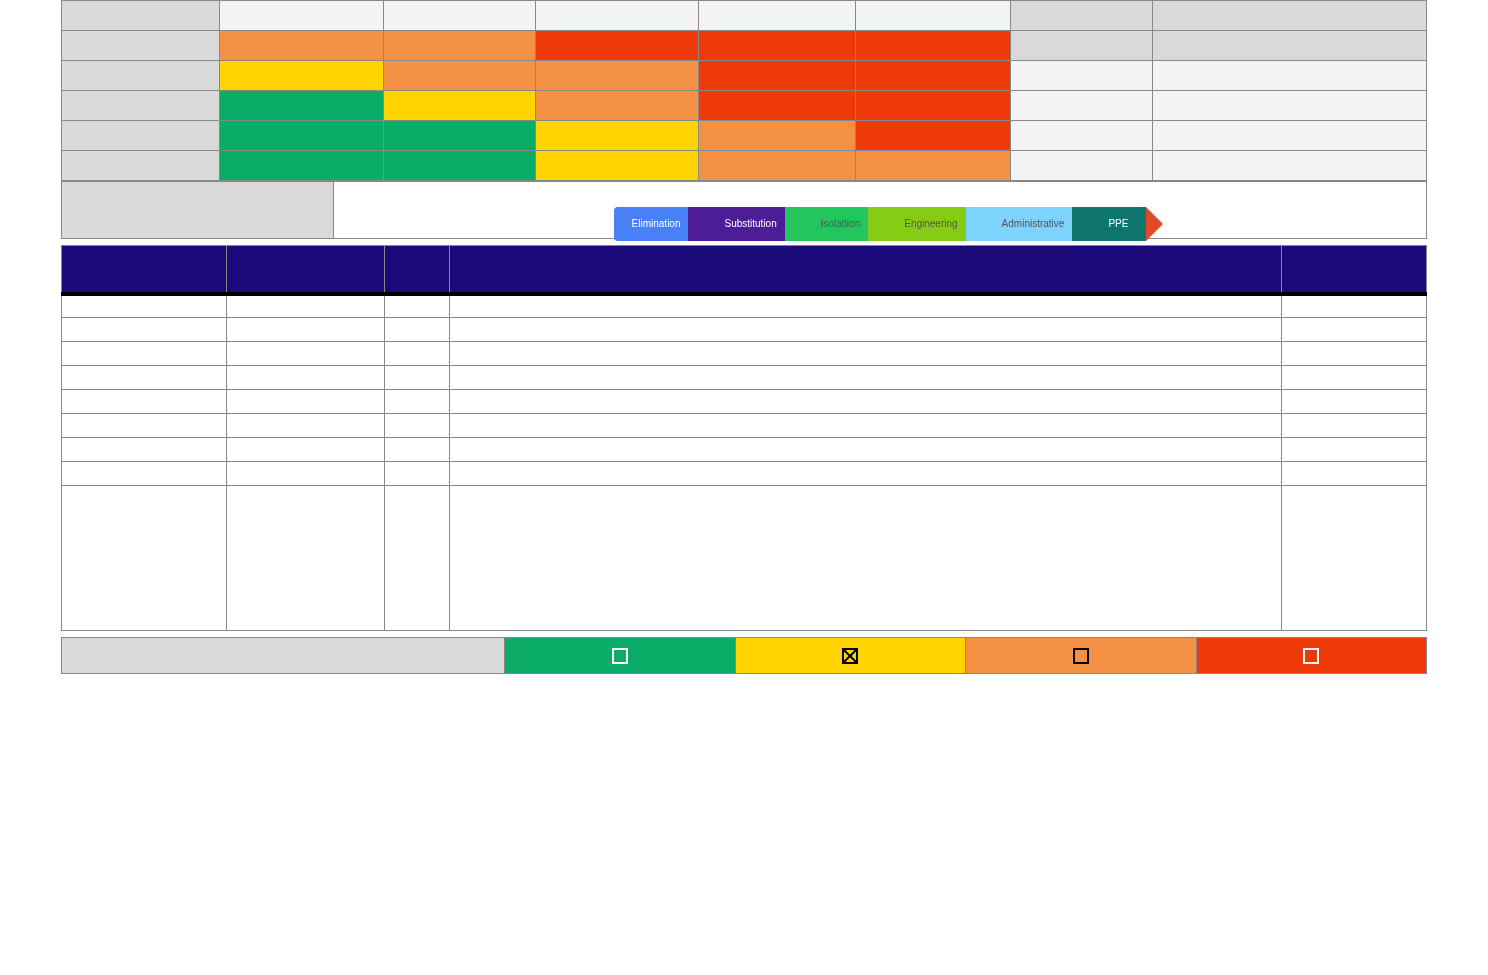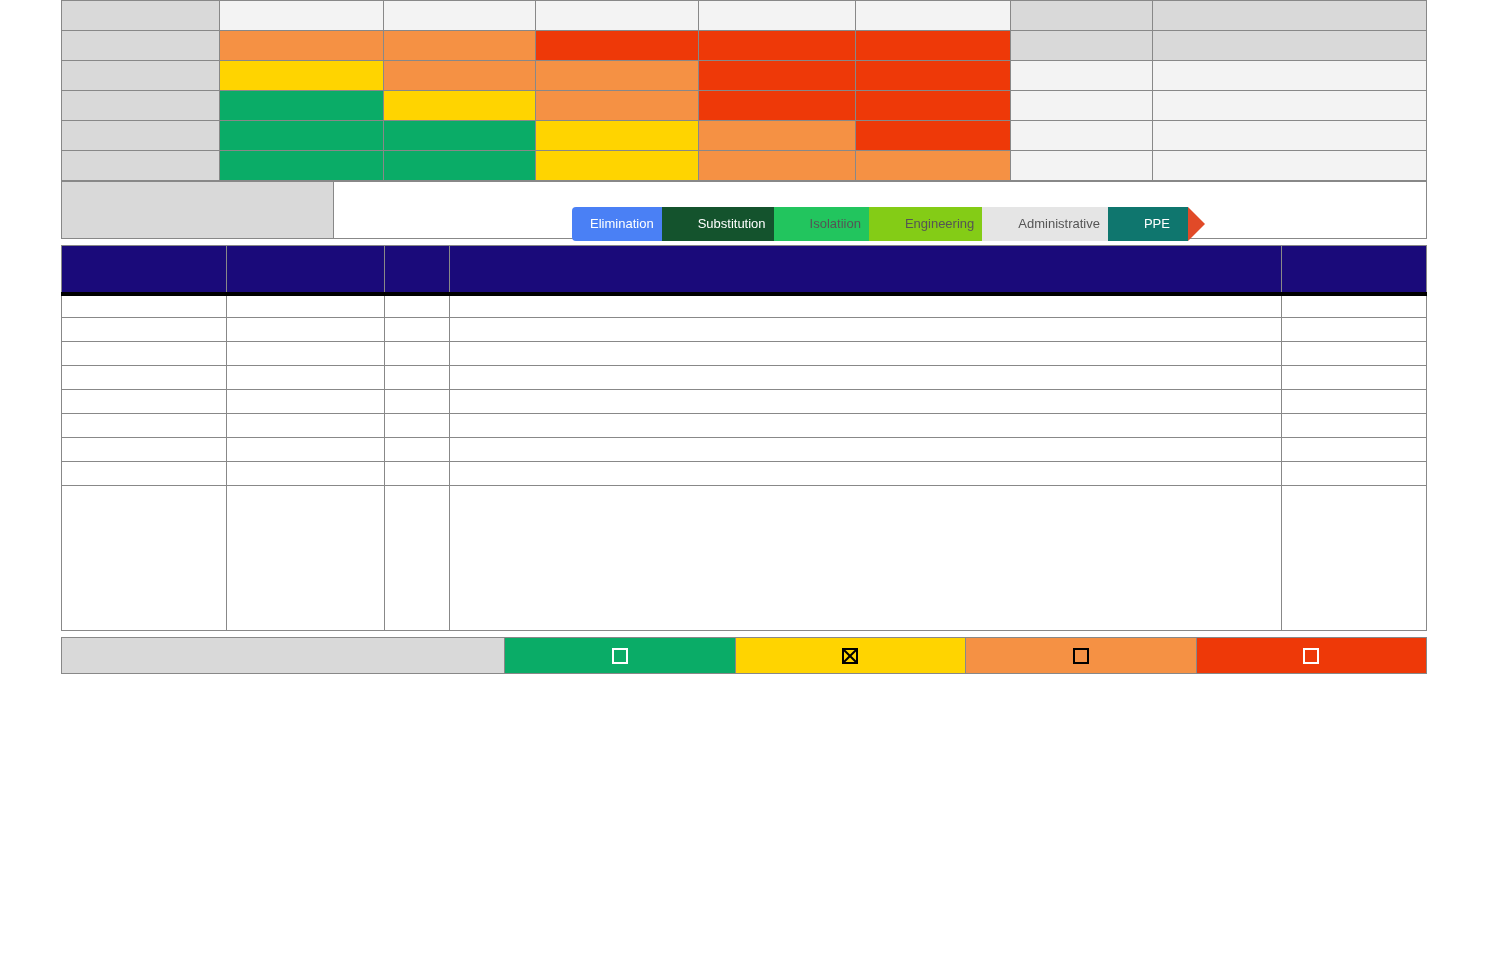--- a/index.html
+++ b/index.html
@@ -49,46 +49,46 @@
     justify-content: center;
     align-items: center;
     height: 44px;
   }
   .chev {
     position: relative;
     height: 34px;
     line-height: 34px;
     padding: 0 18px 0 36px;
     color: #fff;
-    font-size: 13px;
+    font-size: 10px;
     margin-left: -10px;
     margin-top: 28px;
   }
   .chev:first-child { margin-left: 0; border-radius: 4px 0 0 4px; padding-left:18px;}
   .chev::after {
     content: "";
     position: absolute;
     right: -17px;
     top: 0;
     width: 0;
     height: 0;
     border-top: 17px solid transparent;
     border-bottom: 17px solid transparent;
     border-left: 17px solid currentColor;
   }
   .chev span { color: inherit; }
   .chev.c1 { background:#4a80f5; }
   .chev.c1::after{ border-left-color:#4a80f5; }
-  .chev.c2 { background:#14532d; }
+  .chev.c2 { background:#4c1d95; }
   .chev.c2::after{ border-left-color:#47a062; }
   .chev.c3 { background:#22c55e; color:#555;}
   .chev.c3::after{ border-left-color:#5fcb86; }
   .chev.c4 { background:#84cc16; color:#555;}
   .chev.c4::after{ border-left-color:#f4d757; }
-  .chev.c5 { background:#e5e5e5; color:#555;}
+  .chev.c5 { background:#7dd3fc; color:#555;}
   .chev.c5::after{ border-left-color:#f09f55; }
   .chev.c6 { background:#0f766e; }
   .chev.c6::after{ border-left-color:#e14a28; }
   .chev.c3, .chev.c4, .chev.c5 { color:#555; }
 
   
   table.assess {
     width: 100%;
     border-collapse: collapse;
     table-layout: fixed;

